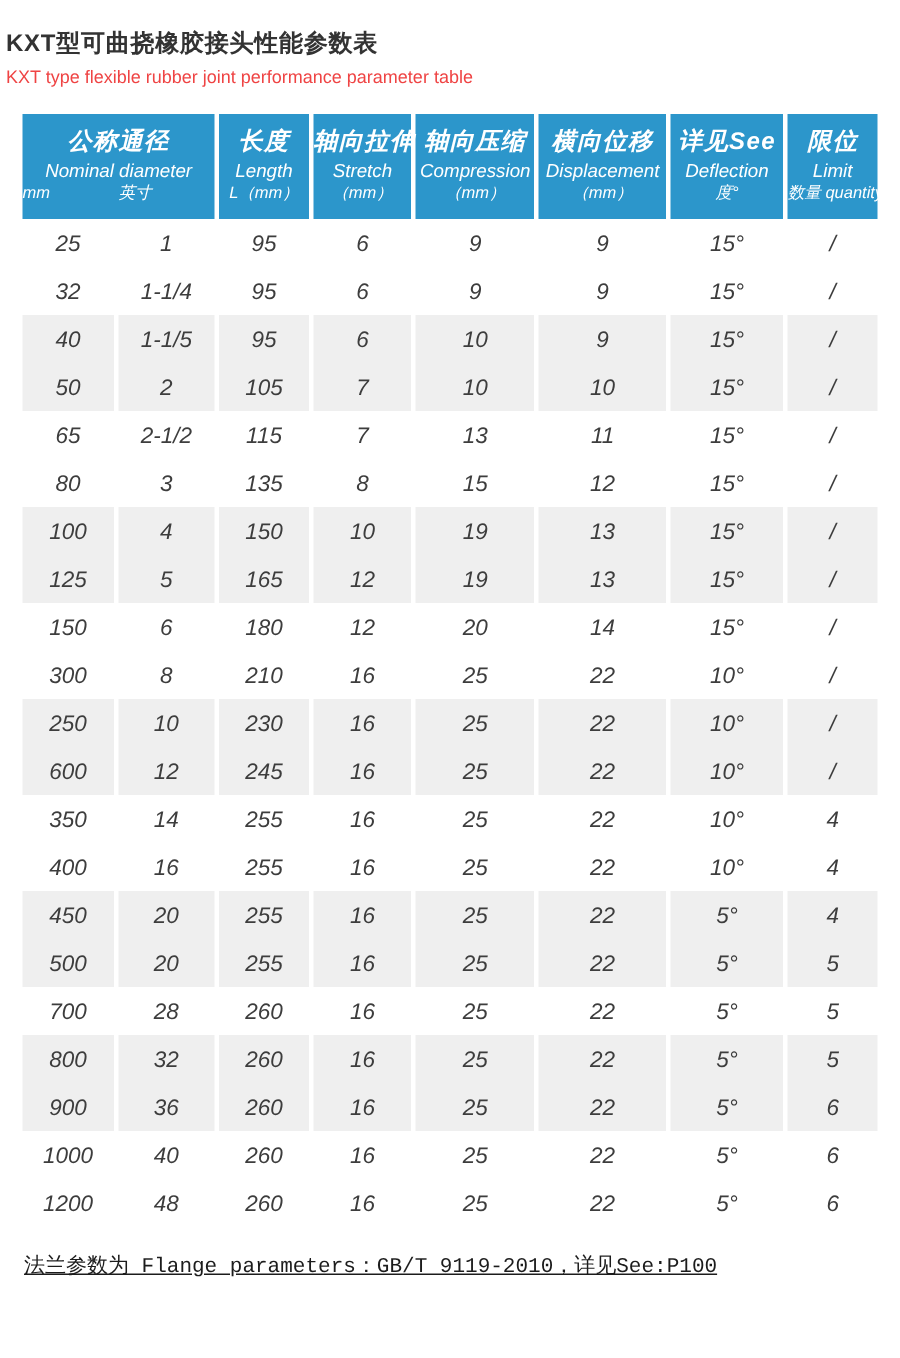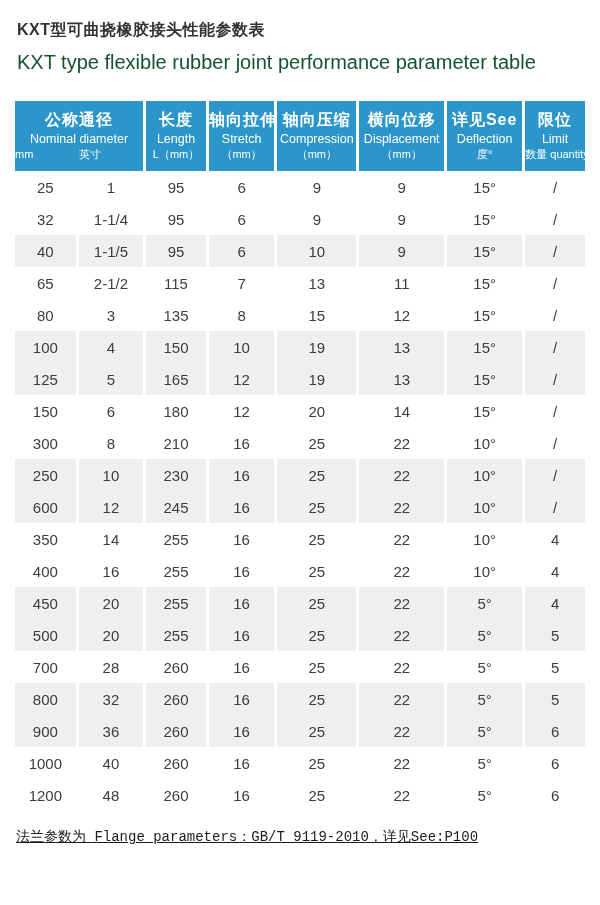--- a/index.html
+++ b/index.html
@@ -9,42 +9,43 @@
     font-family: "Liberation Sans", "DejaVu Sans", sans-serif;
   }
   .page {
     position: relative;
     width: 600px;
     height: 905px;
     background: #ffffff;
     overflow: hidden;
   }
   .titles {
-    padding: 20px 16px 0 17px;
+    padding: 20px 16px 0 4px;
   }
   .title-zh {
     font-size: 16px;
     font-weight: bold;
     color: #333333;
     line-height: 20px;
     letter-spacing: 0.5px;
   }
   .title-en {
-    font-size: 20px;
+    font-size: 12px;
     font-weight: 400;
-    color: #14532d;
+    color: #ef4444;
     line-height: 21px;
-    margin-top: 12px;
+    margin-top: 1px;
   }
   table.param-table {
     border-collapse: separate;
     border-spacing: 3px 0;
     table-layout: fixed;
     width: 576px;
-    margin: 28px auto 0 auto;
+    margin: 14px auto 0 auto;
+    font-style: italic;
   }
   table.param-table th {
     background: #2c96cb;
     color: #ffffff;
     font-weight: normal;
     padding: 8px 0 9px 0;
     vertical-align: middle;
   }
   .h-zh {
     font-size: 16px;
@@ -182,20 +183,30 @@
         <tr class="alt">
           <td>40</td>
           <td>1-1/5</td>
           <td>95</td>
           <td>6</td>
           <td>10</td>
           <td>9</td>
           <td>15°</td>
           <td>/</td>
         </tr>
+        <tr class="alt">
+          <td>50</td>
+          <td>2</td>
+          <td>105</td>
+          <td>7</td>
+          <td>10</td>
+          <td>10</td>
+          <td>15°</td>
+          <td>/</td>
+        </tr>
         <tr>
           <td>65</td>
           <td>2-1/2</td>
           <td>115</td>
           <td>7</td>
           <td>13</td>
           <td>11</td>
           <td>15°</td>
           <td>/</td>
         </tr>

